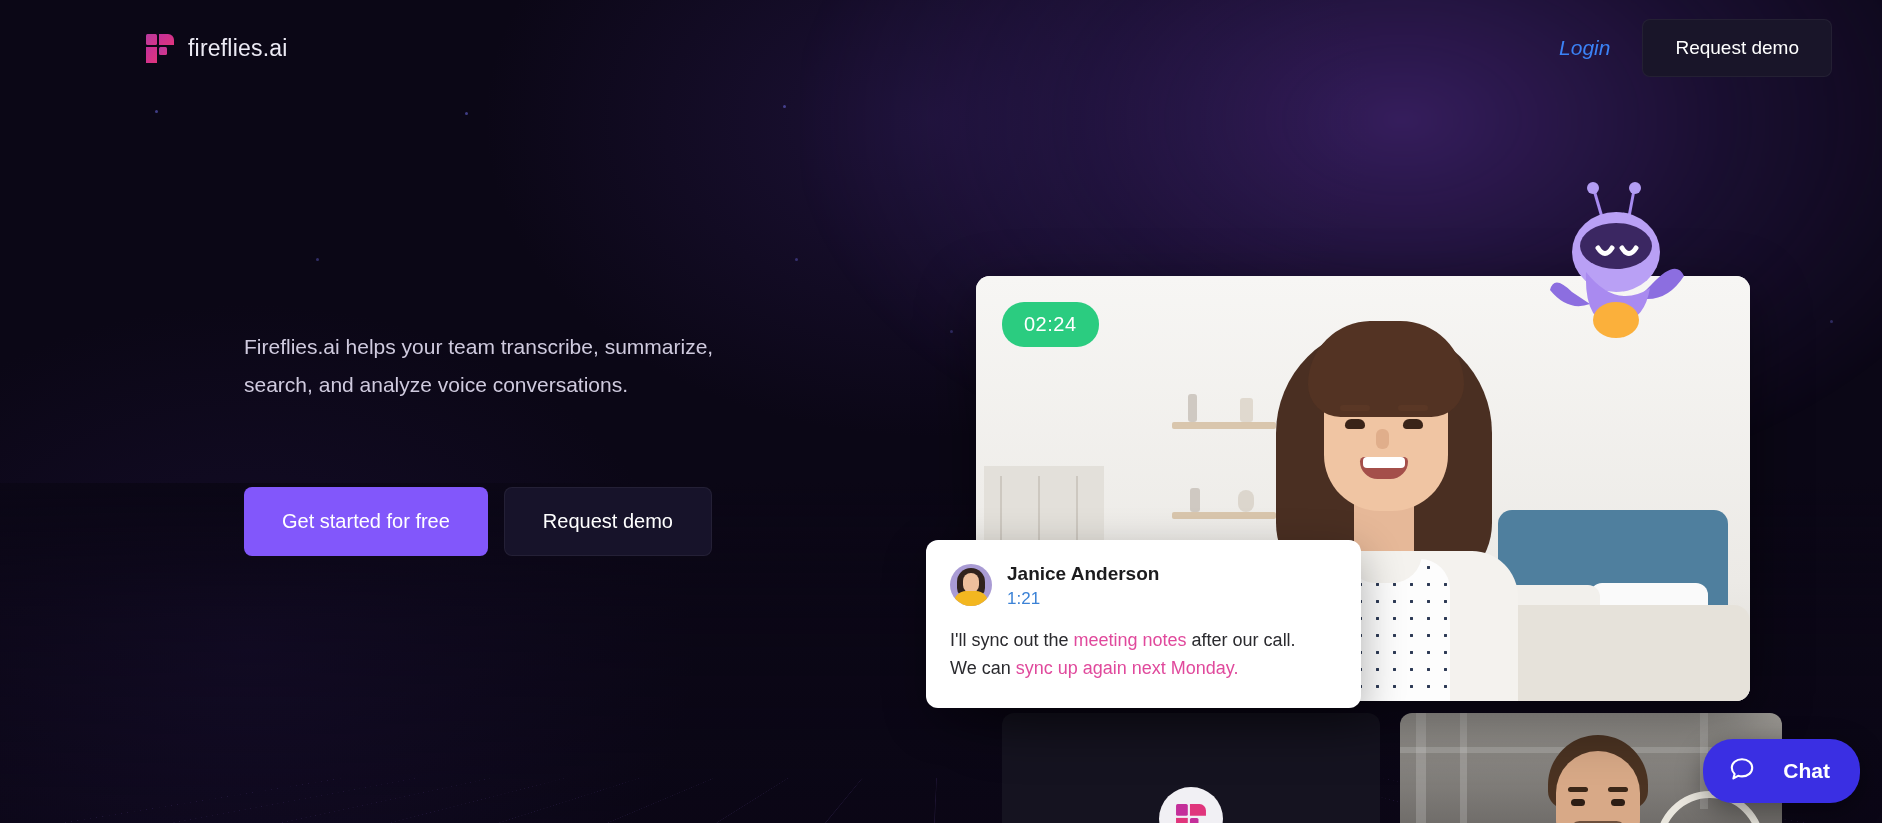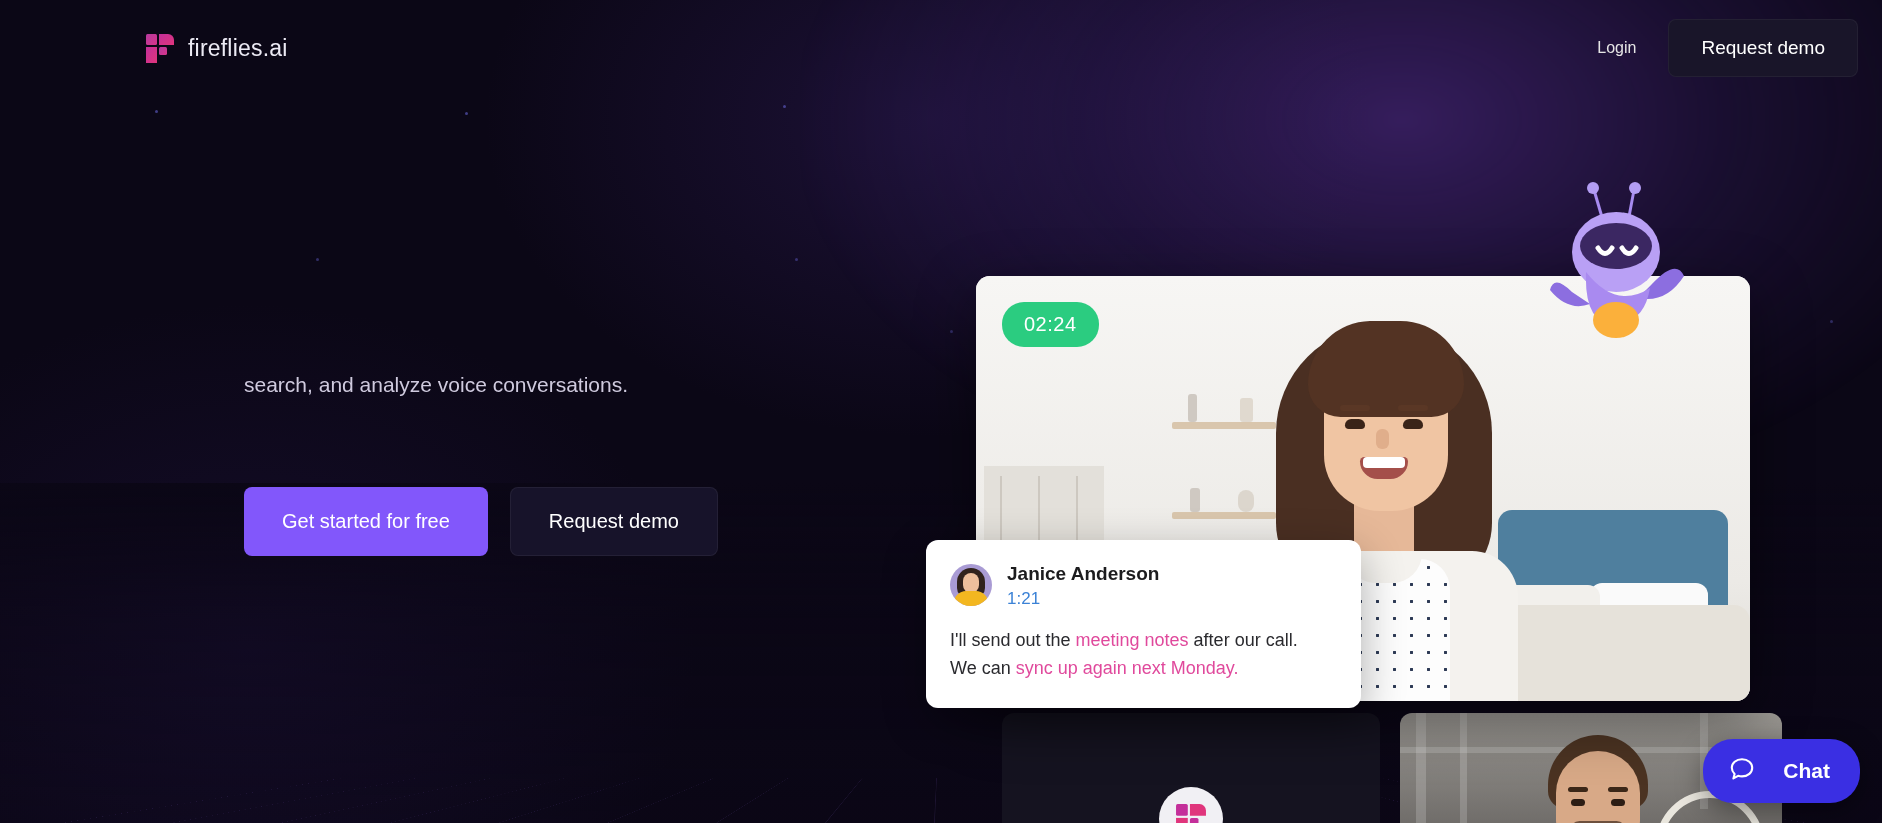--- a/index.html
+++ b/index.html
@@ -41,57 +41,57 @@
   .bg-grid-fade {
     position: absolute; left: 0; bottom: 0; width: 100%; height: 340px;
     background: linear-gradient(to bottom, rgba(11,7,22,1) 0%, rgba(11,7,22,0.45) 40%, rgba(11,7,22,0.15) 100%);
   }
   .star { position: absolute; border-radius: 50%; background: #6b6ae0; opacity: .55; }
 
   
   .nav {
     position: absolute; top: 0; left: 0; right: 0; height: 96px;
     display: flex; align-items: center; z-index: 40;
-    padding: 0 24px 0 146px;
+    padding: 0 50px 0 146px;
   }
   .brand { display: flex; align-items: center; gap: 14px; cursor: pointer; }
   .brand-mark { width: 28px; height: 29px; position: relative; display: block; }
   .brand-name { font-size: 23px; color: #eceaf4; letter-spacing: .2px; }
 
   .nav-links { display: flex; align-items: center; gap: 0; margin-left: 63px; }
   .nav-link {
     display: flex; align-items: center; gap: 9px; cursor: pointer;
     font-size: 19px; color: #ddd9ea; padding: 10px 22px; white-space: nowrap;
   }
   .chev { width: 11px; height: 11px; display: inline-block; position: relative; top: -2px; }
   .chev::before {
     content: ""; position: absolute; left: 0; top: 0;
     width: 8px; height: 8px;
     border-right: 2px solid #a9a3c0; border-bottom: 2px solid #a9a3c0;
     transform: rotate(45deg);
   }
   .nav-right { margin-left: auto; display: flex; align-items: center; gap: 10px; }
-  .login-link { font-size: 16px; color: #e5e5e5; cursor: pointer; padding: 10px 22px; }
+  .login-link { font-size: 21px; color: #3b82f6; cursor: pointer; padding: 10px 22px; font-style: italic; }
   .demo-btn {
     background: #191529; color: #fff; font-size: 19px;
     padding: 17px 32px; border-radius: 8px; cursor: pointer;
     border: 1px solid rgba(255,255,255,0.05);
   }
 
   
   .hero-left { position: absolute; left: 244px; top: 290px; width: 640px; z-index: 20; }
   .hero-title {
     font-size: 64px; line-height: 74px; font-weight: 400;
     color: #ffffff; letter-spacing: -0.6px;
   }
   .hero-sub {
     margin-top: 38px; font-size: 21px; line-height: 38px;
     color: #cfcade; max-width: 575px;
   }
-  .hero-cta { margin-top: 83px; display: flex; gap: 22px; }
+  .hero-cta { margin-top: 83px; display: flex; gap: 16px; }
   .btn-primary {
     background: #8257fb; color: #fff; font-size: 20px;
     padding: 22px 38px; border-radius: 8px; cursor: pointer; border: none;
     font-family: inherit;
   }
   .btn-secondary {
     background: #17132a; color: #fff; font-size: 20px;
     padding: 22px 38px; border-radius: 8px; cursor: pointer;
     border: 1px solid rgba(255,255,255,0.06); font-family: inherit;
   }
@@ -243,21 +243,21 @@
 
 
   <div class="nav-right">
     <span class="login-link">Login</span>
     <button class="demo-btn">Request demo</button>
   </div>
 </header>
 
 <section class="hero-left">
   <p class="hero-sub">
-    <br>
+    <span>Fireflies.ai helps your team transcribe, summarize,</span><br>
     <span>search, and analyze voice conversations.</span>
   </p>
   <div class="hero-cta">
     <button class="btn-primary">Get started for free</button>
     <button class="btn-secondary">Request demo</button>
   </div>
 </section>
 
 <section class="hero-right">
 
@@ -329,21 +329,21 @@
         <div class="av-hair"></div>
         <div class="av-face"></div>
         <div class="av-body"></div>
       </div>
       <div>
         <div class="tc-name">Janice Anderson</div>
         <div class="tc-time">1:21</div>
       </div>
     </div>
     <div class="tc-body">
-      <span>I'll send out the </span><span class="hl">meeting notes</span><span> after our call.</span><br>
+      <span>I'll sync out the </span><span class="hl">meeting notes</span><span> after our call.</span><br>
       <span>We can </span><span class="hl">sync up again next Monday.</span>
     </div>
   </div>
 </section>
 
 <div class="bcard-left">
   <div class="bcard-logo">
     <svg width="30" height="31" viewBox="0 0 28 29">
       <rect x="0" y="0" width="11" height="11" rx="1.5" fill="#c42f9a"></rect>
       <path d="M13 0 h9 a6 6 0 0 1 6 6 v5 h-15 z" fill="#e0357c"></path>

